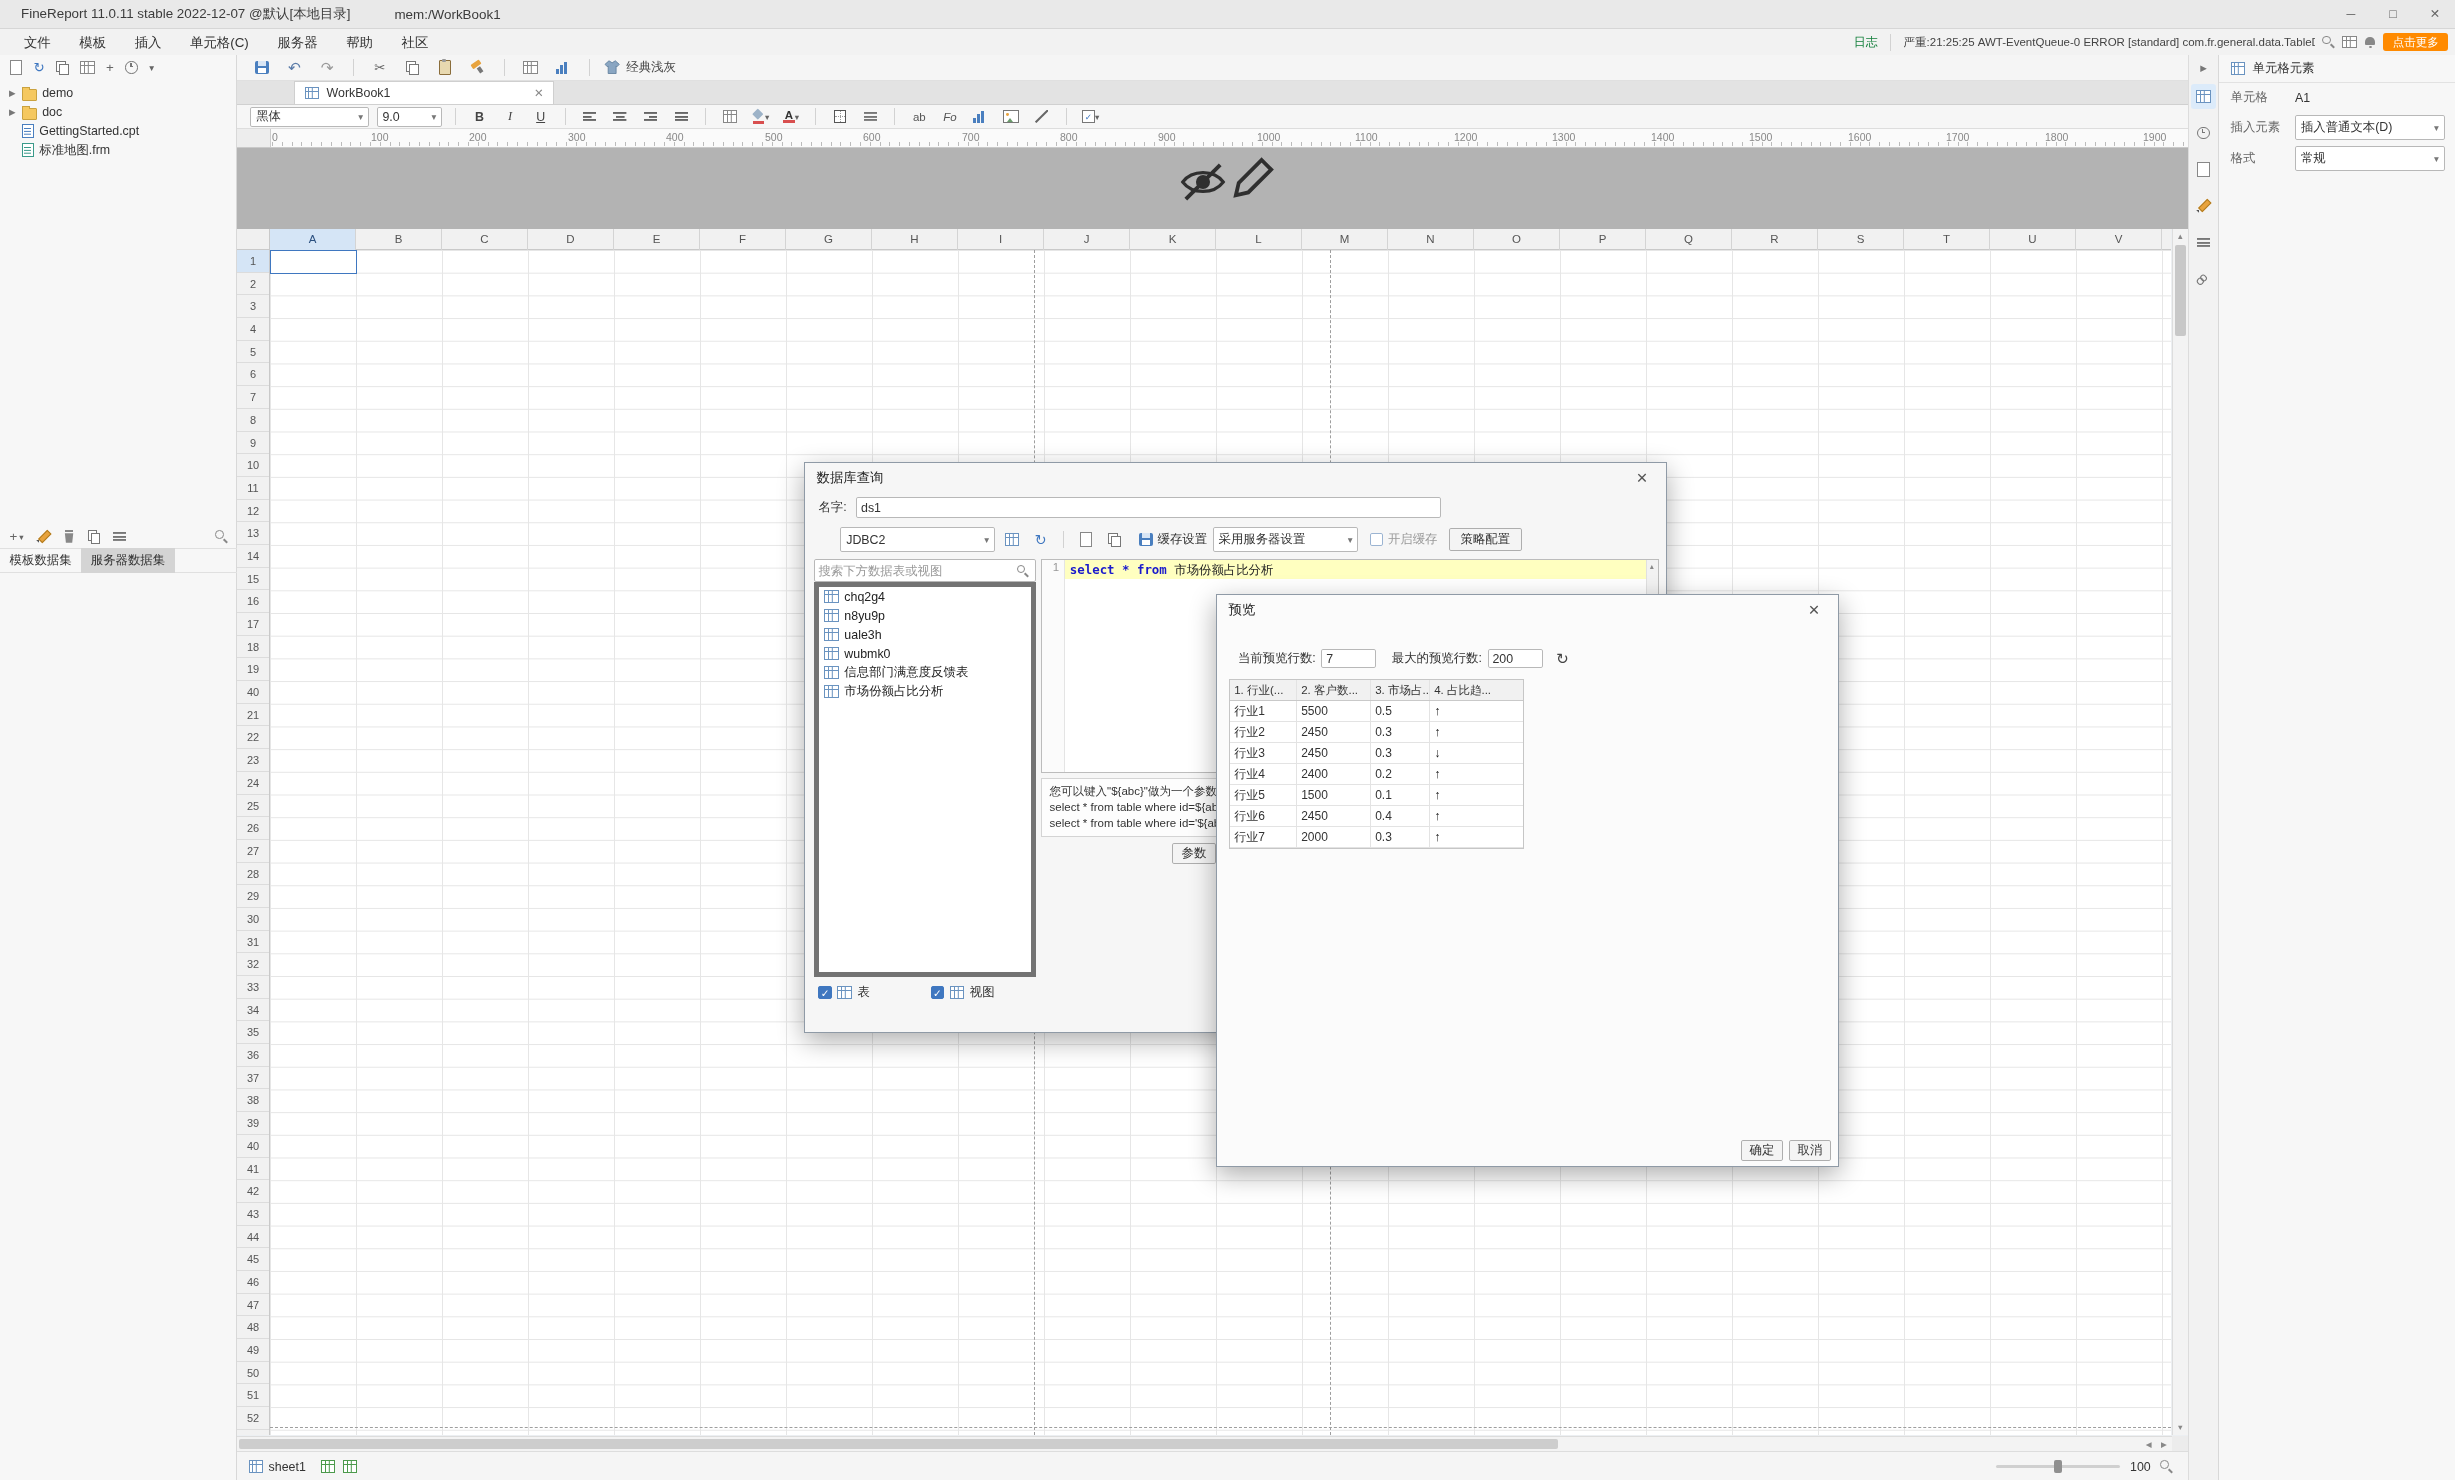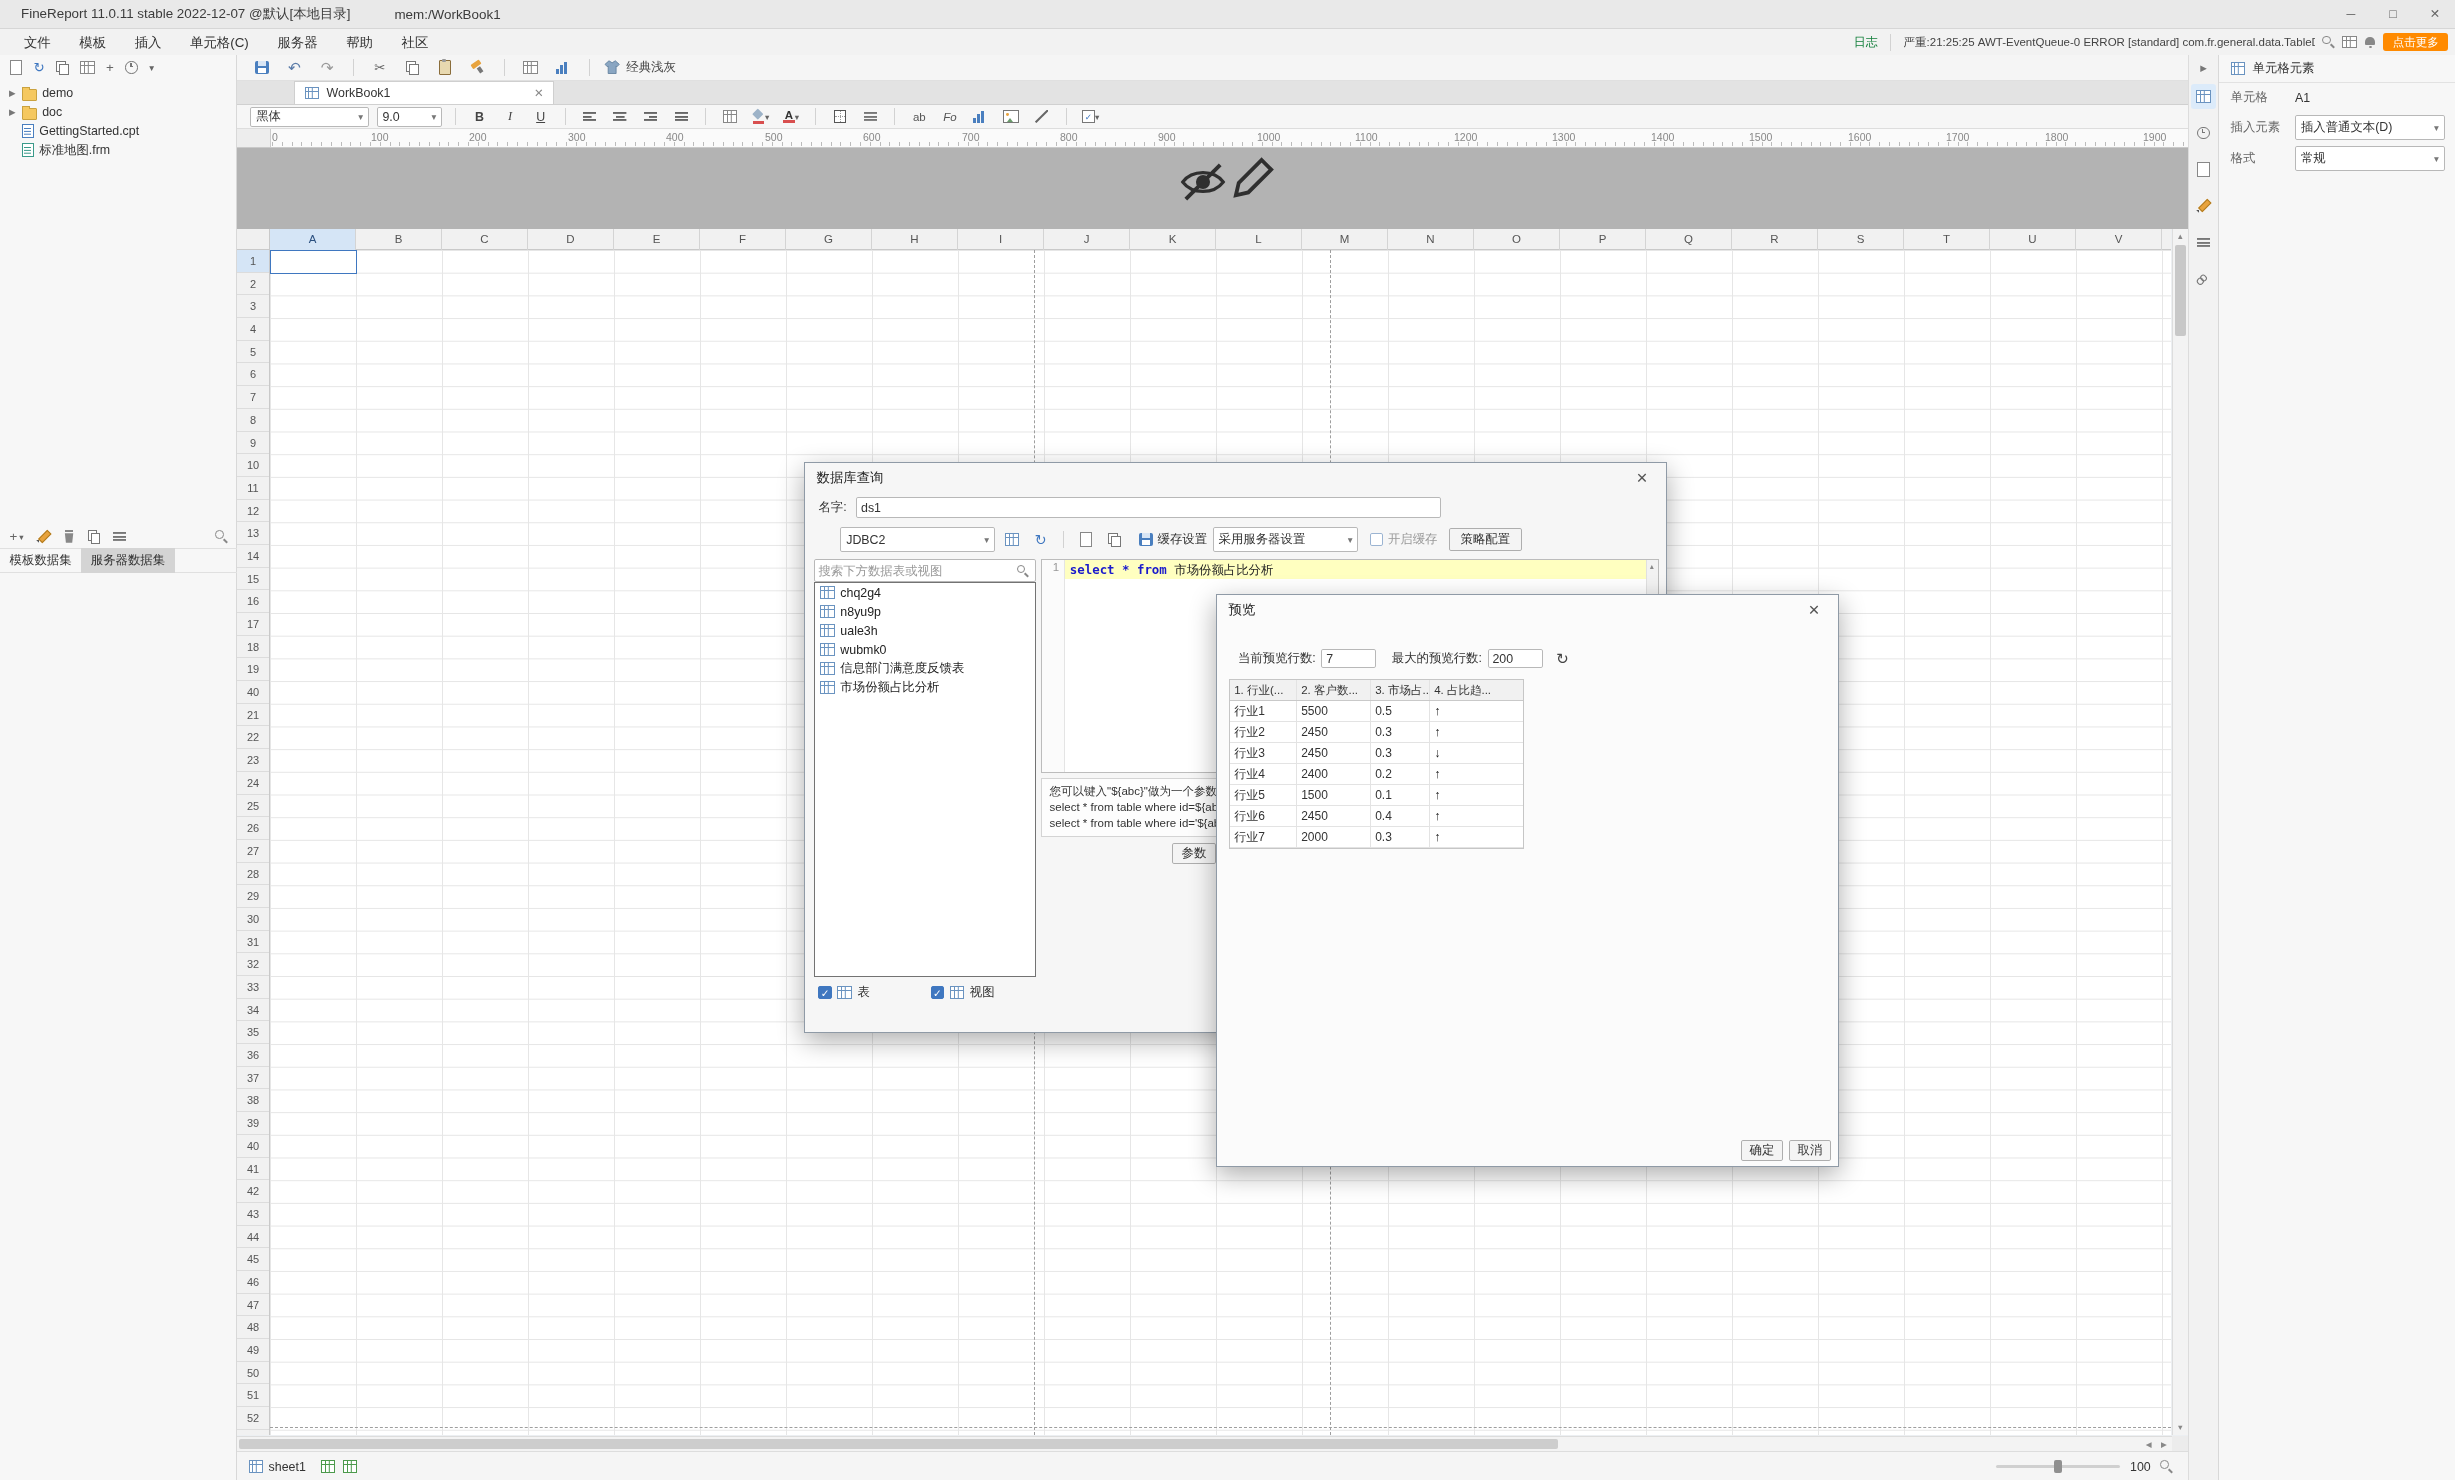--- a/index.html
+++ b/index.html
@@ -134,21 +134,21 @@
 .hthumb{position:absolute;top:1.9px;height:10.5px;background:#cdcdcd;border-radius:1.9px;}
 .statusbar{background:#f5f5f5;border-top:1px solid #ddd;display:flex;align-items:center;}
 .ztrack{width:124px;height:3.8px;background:#d0d0d0;position:relative;border-radius:1.9px;}
 .zthumb{position:absolute;left:58px;top:-4.8px;width:7.6px;height:13.4px;background:#909090;border-radius:1.9px;}
 
 .dialog{position:absolute;border:1px solid #8f9aa6;box-shadow:0 7.6px 25px rgba(0,0,0,.33);}
 .dlg-title{height:29px;display:flex;align-items:center;padding:0 11.5px;font-size:13.4px;color:#222;}
 .dlg-close{margin-left:auto;color:#555;font-size:14.3px;width:25px;text-align:center;}
 .groupbox{position:absolute;border:1px solid #c9c9c9;border-radius:1.9px;}
 .grouplabel{position:absolute;top:-7.6px;left:9.6px;padding:0 3.8px;font-size:12.4px;color:#333;}
-#dblist{background:#fff;border:1px solid #737373;box-sizing:border-box;overflow:hidden;}
+#dblist{background:#fff;border:5px solid #737373;box-sizing:border-box;overflow:hidden;}
 .dbitem{display:flex;align-items:center;gap:5.7px;height:19px;padding-left:5.7px;font-size:12.4px;color:#222;}
 #sqled{background:#fff;border:1px solid #bcbcbc;box-sizing:border-box;}
 #sqlgutter{position:absolute;left:0;top:0;bottom:0;width:23px;background:#fbfbfb;border-right:1px solid #e4e4e4;text-align:right;padding:1px 4.8px 0 0;color:#999;font-size:11.5px;box-sizing:border-box;}
 #sqlline{position:absolute;left:23px;top:0;right:12.4px;height:19px;background:#ffffc0;font-family:"DejaVu Sans Mono",monospace;font-size:12.4px;line-height:19px;padding-left:4.8px;white-space:pre;}
 #sqlline .kw{color:#1a1acc;font-weight:bold;}
 #sqlline .id{color:#222;}
 #sqlvsb{position:absolute;right:0;top:0;bottom:0;width:12.4px;background:#f2f2f2;border-left:1px solid #e0e0e0;box-sizing:border-box;}
 #hintbox{border:1px solid #d4d4d4;background:#fdfdfd;font-size:11.5px;color:#333;line-height:16.3px;padding:3.8px 7.6px;box-sizing:border-box;overflow:hidden;white-space:nowrap;}
 .ptable{border:1px solid #c6c6c6;background:#fff;font-size:12px;box-sizing:content-box;}
 .prow{display:flex;height:20px;line-height:20px;border-bottom:1px solid #e3e3e3;}

